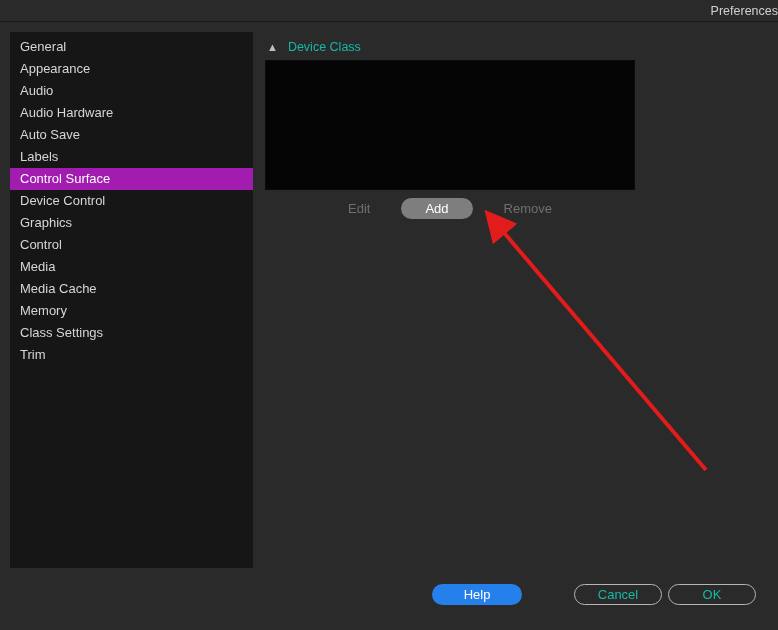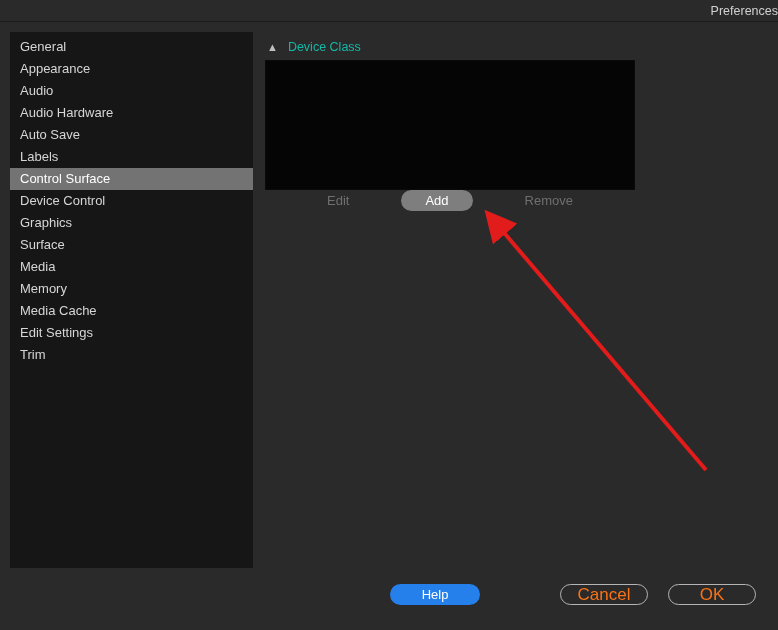--- a/index.html
+++ b/index.html
@@ -42,21 +42,21 @@
   }
   .sidebar-item {
     height: 22px;
     line-height: 22px;
     padding-left: 10px;
     font-size: 13px;
     color: #d6d6d6;
     cursor: default;
   }
   .sidebar-item.selected {
-    background: #737373;
+    background: #a21caf;
     color: #fff;
   }
   .content {
     flex: 1;
     padding-top: 8px;
     position: relative;
   }
   .header-row {
     display: flex;
     align-items: center;
@@ -77,22 +77,22 @@
     height: 130px;
     background: #050505;
     border: 1px solid #0a0a0a;
     margin-left: 0;
   }
   .list-buttons {
     width: 370px;
     display: flex;
     justify-content: center;
     align-items: center;
-    gap: 44px;
-    margin-top: 0;
+    gap: 23px;
+    margin-top: 8px;
   }
   .btn-ghost {
     background: transparent;
     color: #6f6f6f;
     border: none;
     font-size: 13px;
     cursor: default;
     padding: 2px 8px;
   }
   .btn-pill {
@@ -103,42 +103,42 @@
     font-size: 13px;
     cursor: pointer;
     color: #fff;
     background: #7e7e7e;
   }
   .footer {
     height: 62px;
     display: flex;
     align-items: center;
     justify-content: flex-end;
-    gap: 20px;
+    gap: 6px;
     padding: 0 22px 10px 0;
   }
   .footer .spacer { flex: 1; }
   .btn-help {
     background: #2680eb;
     color: #fff;
     border: none;
     border-radius: 11px;
     height: 21px;
     width: 90px;
     font-size: 13px;
     cursor: pointer;
   }
   .btn-outline {
     background: transparent;
-    color: #f97316;
+    color: #14b8a6;
     border: 1px solid #b5b5b5;
     border-radius: 11px;
     height: 21px;
     width: 88px;
-    font-size: 17px;
+    font-size: 13px;
     cursor: pointer;
   }
   .arrow-annotation {
     position: absolute;
     pointer-events: none;
     left: 0; top: 0;
     width: 778px; height: 630px;
   }
 </style>
 </head>
@@ -152,25 +152,25 @@
     <div class="sidebar">
       <div class="sidebar-item">General</div>
       <div class="sidebar-item">Appearance</div>
       <div class="sidebar-item">Audio</div>
       <div class="sidebar-item">Audio Hardware</div>
       <div class="sidebar-item">Auto Save</div>
       <div class="sidebar-item">Labels</div>
       <div class="sidebar-item selected">Control Surface</div>
       <div class="sidebar-item">Device Control</div>
       <div class="sidebar-item">Graphics</div>
-      <div class="sidebar-item">Surface</div>
+      <div class="sidebar-item">Control</div>
       <div class="sidebar-item">Media</div>
+      <div class="sidebar-item">Media Cache</div>
       <div class="sidebar-item">Memory</div>
-      <div class="sidebar-item">Media Cache</div>
-      <div class="sidebar-item">Edit Settings</div>
+      <div class="sidebar-item">Class Settings</div>
       <div class="sidebar-item">Trim</div>
     </div>
 
     <div class="content">
       <div class="header-row">
         <span class="sort-arrow">▲</span>
         <span class="header-label">Device Class</span>
       </div>
       <div class="listbox"></div>
       <div class="list-buttons">

